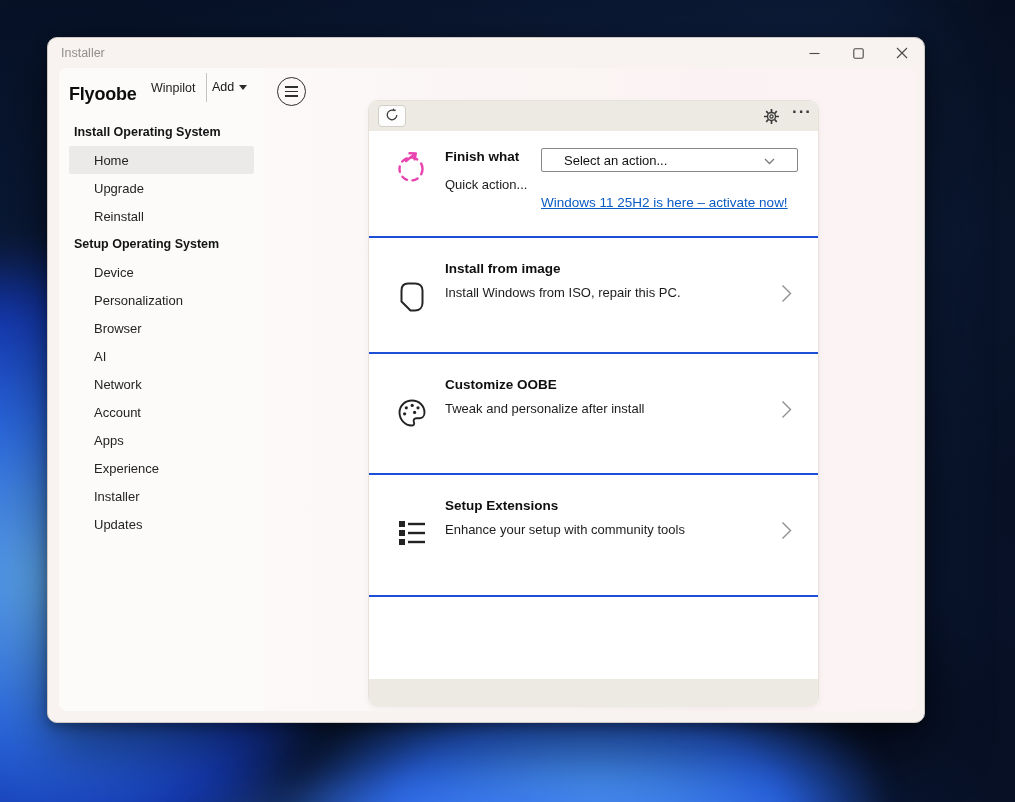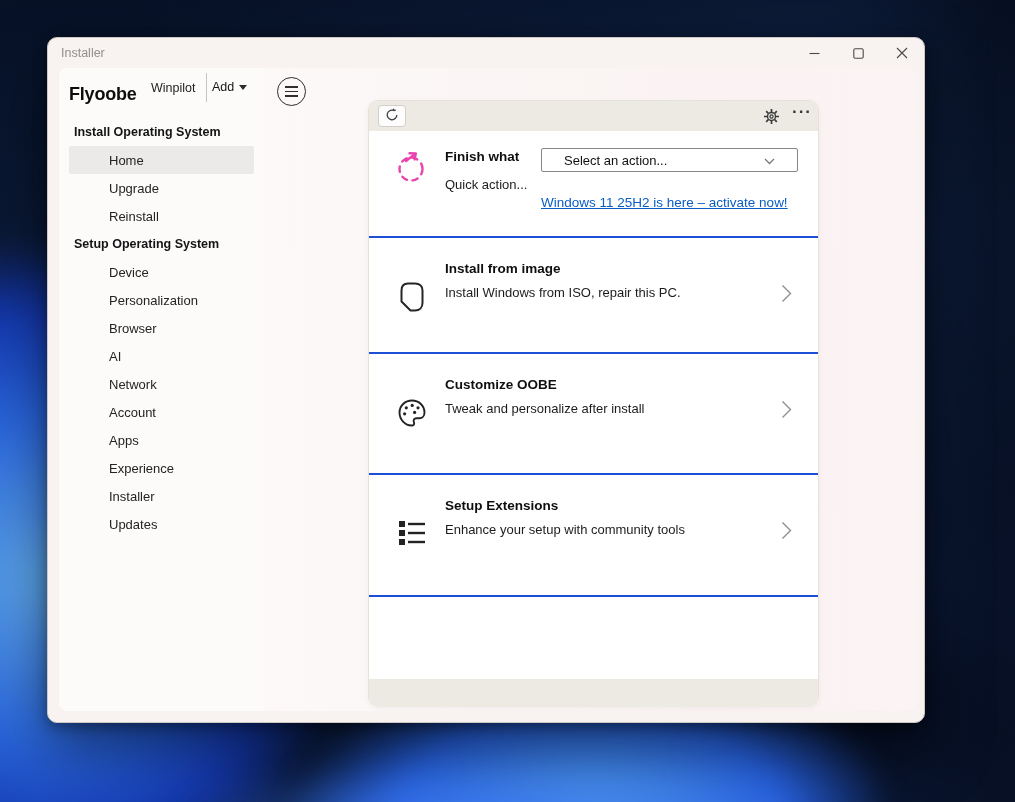--- a/index.html
+++ b/index.html
@@ -42,21 +42,21 @@
   .sidebar { position:absolute; left:0; top:0; width:205px; height:100%; background:#fcfbfa; }
   .brand-name { position:absolute; left:10px; top:8px; font-size:18px; font-weight:700; color:#0d0d0d; letter-spacing:-.2px;margin-top:8px; }
   .brand-secondary { position:absolute; left:92px; top:13px; font-size:12.5px; color:#1e1e1e; cursor:pointer; }
   .brand-divider { position:absolute; left:147px; top:5px; width:1px; height:29px; background:#c6c4c2; }
   .add-btn { position:absolute; left:153px; top:6px; height:26px; display:flex; align-items:center; gap:5px;
     font-size:12.5px; color:#161616; background:transparent; border:none; cursor:pointer; font-family:inherit; }
   .caret-down { width:0; height:0; border-left:4px solid transparent; border-right:4px solid transparent; border-top:5px solid #2c2c2c; }
 
   .nav { position:absolute; left:0; top:50px; right:0; }
   .nav-header { height:28px; padding-left:15px; display:flex; align-items:center; font-size:12.5px; font-weight:700; color:#141414; }
-  .nav-item { height:28px; margin:0 10px; padding-left:40px; display:flex; align-items:center; font-size:13px; color:#242424; border-radius:2px; cursor:pointer; }
+  .nav-item { height:28px; margin:0 10px; padding-left:25px; display:flex; align-items:center; font-size:13px; color:#242424; border-radius:2px; cursor:pointer; }
   .nav-item.selected { background:#ebeae9; }
   .nav-finalize { height:28px; padding-left:15px; display:flex; align-items:center; gap:7px; font-size:12.5px; font-weight:700; color:#141414; cursor:pointer; }
   .plusbox { display:flex; }
 
   
   .hamburger { position:absolute; left:218px; top:9px; width:29px; height:29px; border-radius:50%;
     border:1.6px solid #2f2f2f; background:transparent; cursor:pointer; display:flex; flex-direction:column;
     align-items:center; justify-content:center; gap:3px; }
   .hamburger i { display:block; width:13px; height:1.6px; background:#2f2f2f; }
 

